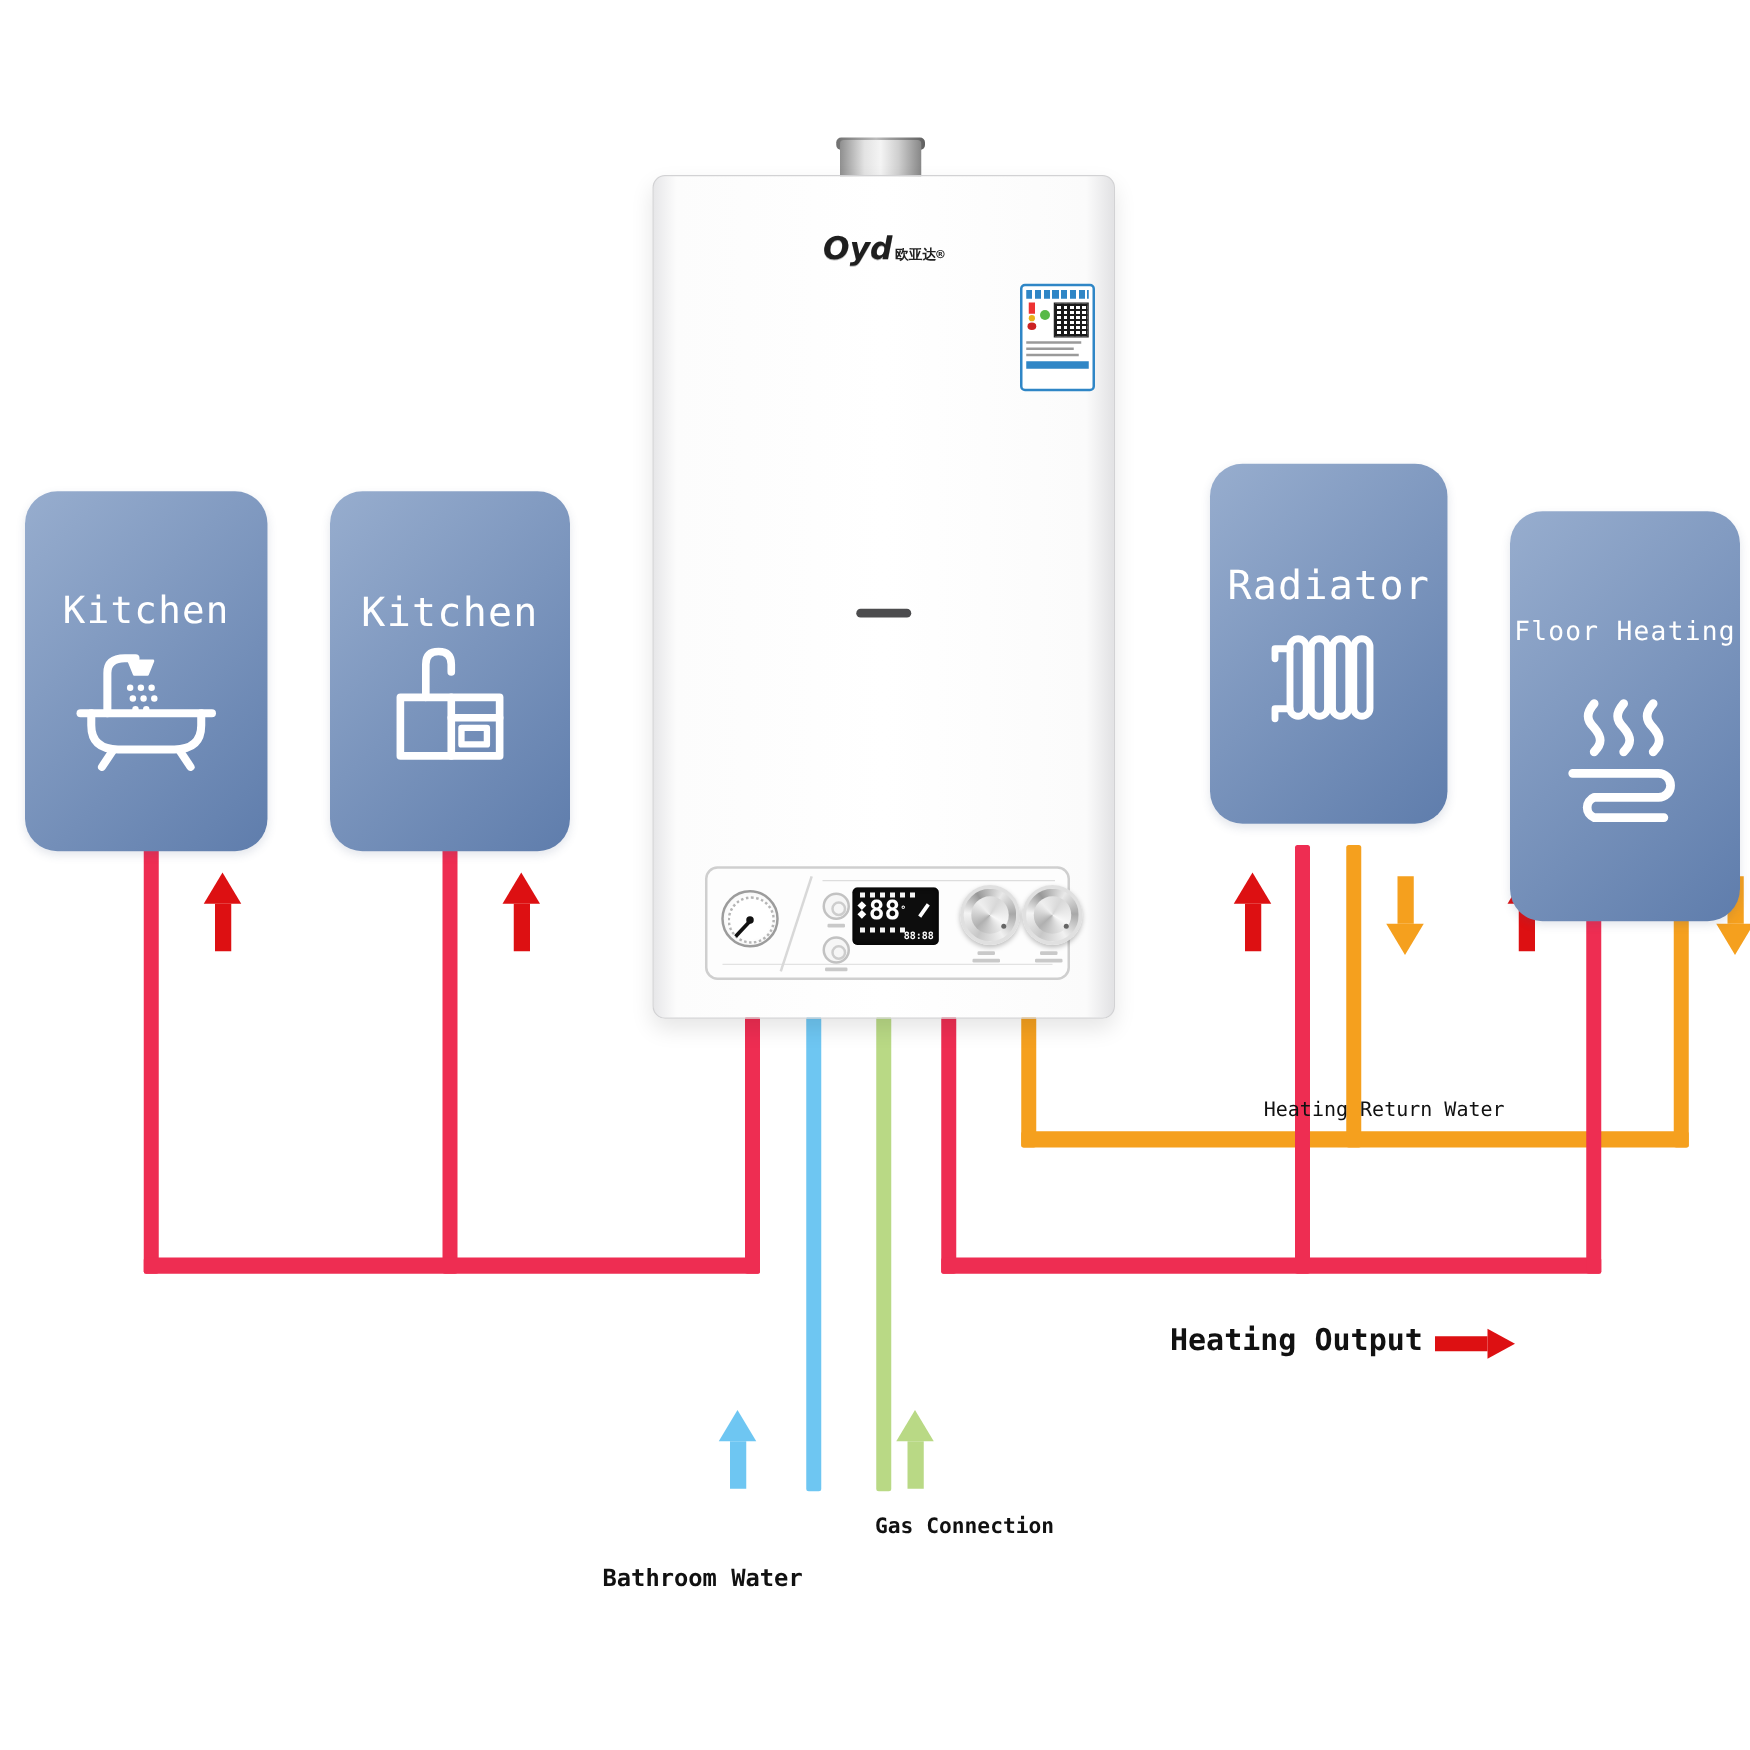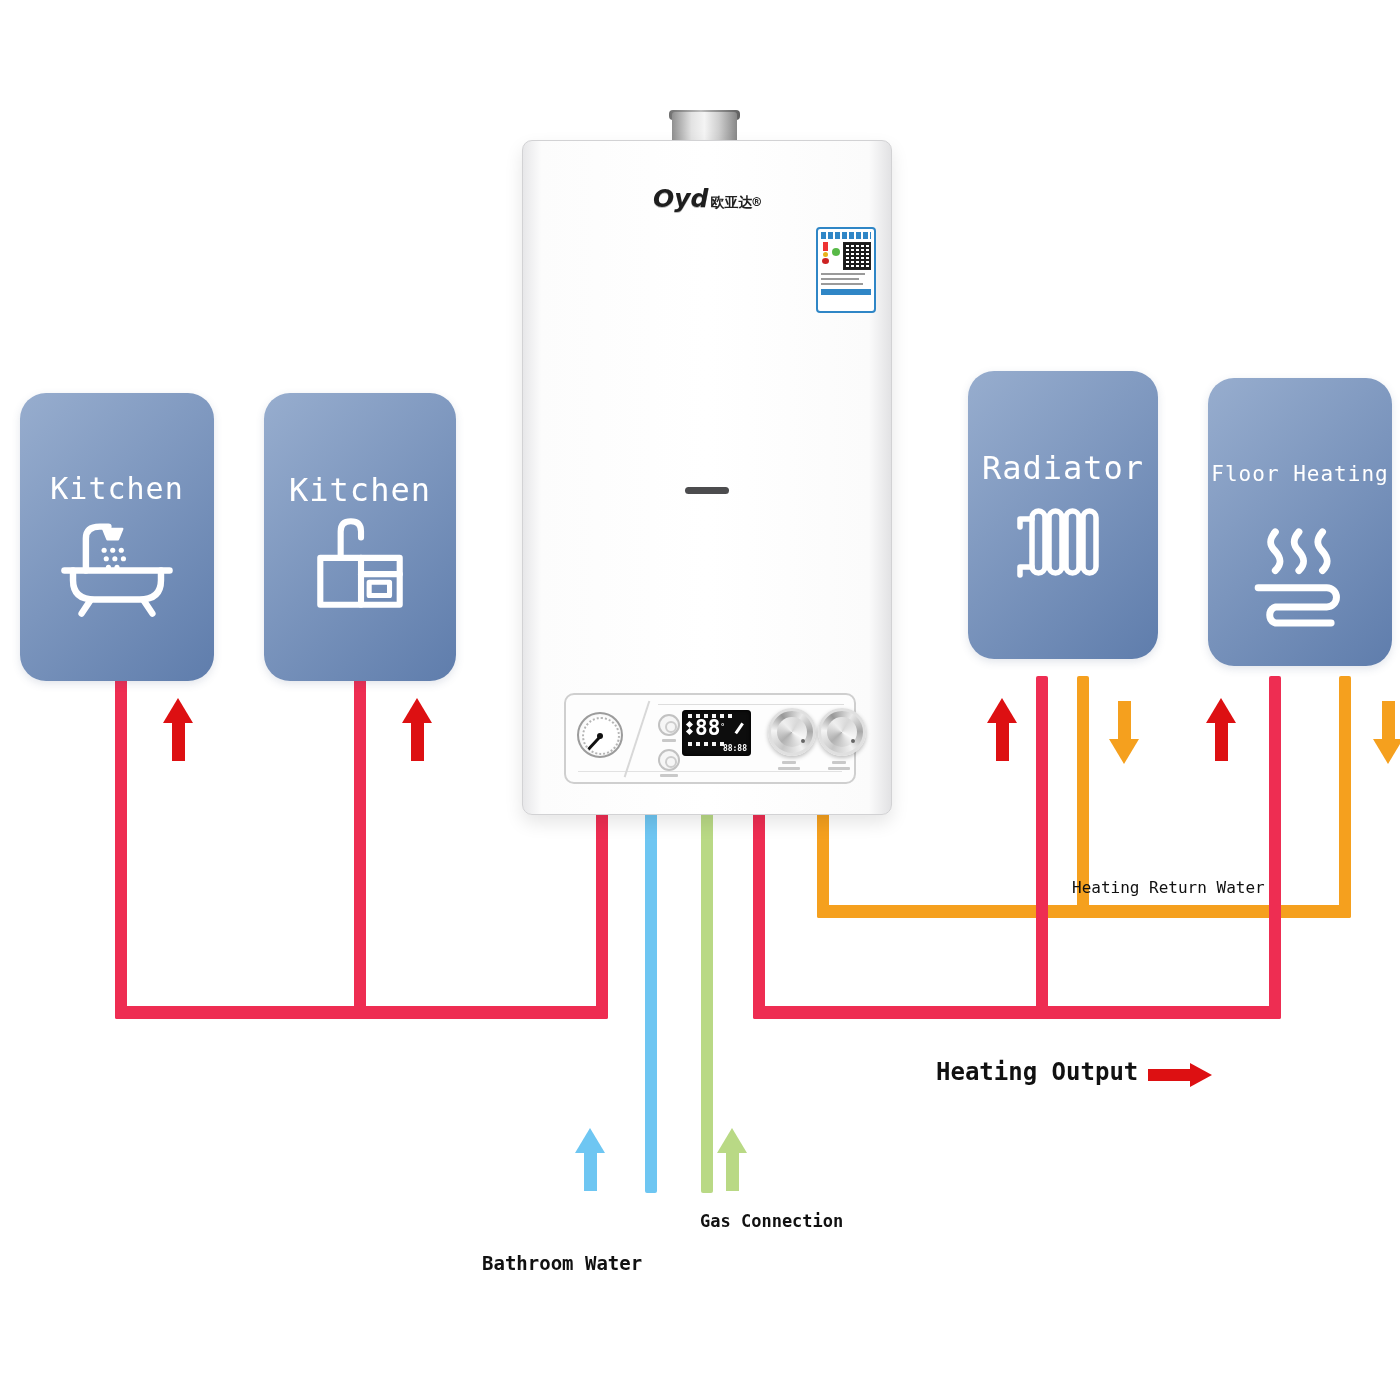--- a/index.html
+++ b/index.html
@@ -28,21 +28,21 @@
   #flue{position:absolute;left:672px;top:112px;width:65px;height:34px;z-index:1;
         background:linear-gradient(90deg,#8f8f8f,#e3e3e3 30%,#f4f4f4 50%,#cfcfcf 72%,#878787);border-radius:3px;}
   #flue-rim{position:absolute;left:669px;top:110px;width:71px;height:10px;border-radius:4px;
         background:linear-gradient(90deg,#6f6f6f,#bdbdbd 45%,#9e9e9e 60%,#5f5f5f);}
   #boiler{position:absolute;left:522px;top:140px;width:368px;height:673px;z-index:2;
         background:linear-gradient(90deg,#e7e7e9 0%,#fcfcfc 5%,#ffffff 50%,#fbfbfb 94%,#e2e2e4 100%);
         border:1px solid #d2d2d4;border-radius:10px;box-shadow:0 8px 18px rgba(0,0,0,.10);}
   #logo{position:absolute;left:0;top:43px;width:100%;display:flex;justify-content:center;align-items:baseline;gap:2px;}
   #logo .brand{font-family:"DejaVu Sans",sans-serif;font-style:italic;font-weight:800;font-size:25px;color:#1e1e1e;
         text-shadow:0 1px 0 #bbb;}
-  #logo .brand-cn{font-size:14px;color:#222;font-weight:bold;letter-spacing:0px;}
+  #logo .brand-cn{font-size:11px;color:#222;font-weight:bold;letter-spacing:0px;}
   #vent-dash{position:absolute;left:162px;top:346px;width:44px;height:7px;background:#4c4c4e;border-radius:4px;}
   
   #elabel{position:absolute;left:293px;top:86px;width:60px;height:86px;background:#fff;
         border:2px solid #2f86c6;border-radius:4px;padding:3px 3px;box-sizing:border-box;}
   #elabel .etitle{height:7px;margin-bottom:3px;background:repeating-linear-gradient(90deg,#2f86c6 0 5px,#fff 5px 7px);}
   #elabel .emid{display:flex;gap:2px;align-items:flex-start;}
   #elabel .thermo{width:9px;height:24px;display:flex;flex-direction:column;align-items:center;gap:1px;}
   #elabel .thermo .t1{width:5px;height:9px;background:#e33;}
   #elabel .thermo .t2{width:5px;height:5px;background:#e8b11a;border-radius:50%;}
   #elabel .thermo .t3{width:7px;height:6px;background:#c22;border-radius:50%;}
@@ -81,21 +81,21 @@
   #lcd .time{position:absolute;right:4px;bottom:3px;font-size:8px;font-weight:bold;}
   
   .knob{position:absolute;width:48px;height:48px;border-radius:50%;box-sizing:border-box;
         background:conic-gradient(from 210deg,#c7c7c7,#f4f4f4 18%,#989898 33%,#e9e9e9 50%,#a8a8a8 66%,#f1f1f1 83%,#c7c7c7);
         border:3px solid #e0e0e0;box-shadow:0 2px 4px rgba(0,0,0,.25);}
   .knob .cap{position:absolute;left:6px;top:6px;width:30px;height:30px;border-radius:50%;
         background:conic-gradient(from 30deg,#d8d8d8,#f8f8f8 25%,#b0b0b0 55%,#efefef 80%,#d8d8d8);}
   .knob .mark{position:absolute;left:30px;top:28px;width:4px;height:4px;border-radius:50%;background:#666;}
   
   .flow-label{position:absolute;color:#111;white-space:nowrap;z-index:5;}
-  #lbl-return{font-size:16px;top:878px;left:1072px;}
+  #lbl-return{font-size:16px;top:878px;left:1011px;}
   #lbl-output{font-size:24px;font-weight:bold;top:1058px;left:936px;}
   #lbl-bathwater{font-size:19px;font-weight:bold;top:1211px;left:482px;margin-top:41px;}
   #lbl-gas{font-size:17px;font-weight:bold;top:1211px;left:700px;}
   svg.cicon{display:block;}
 </style>
 </head>
 <body>
 
 <div id="canvas">
 
@@ -281,21 +281,21 @@
     <svg class="cicon" width="110" height="110" viewBox="0 0 110 110" fill="none" stroke="#fff" stroke-width="5.5" stroke-linecap="round" stroke-linejoin="round">
       <path d="M24 32 H12 v8"></path>
       <path d="M24 80 H12 v8"></path>
       <rect x="24" y="24" width="13" height="62" rx="6.5"></rect>
       <rect x="41" y="24" width="13" height="62" rx="6.5"></rect>
       <rect x="58" y="24" width="13" height="62" rx="6.5"></rect>
       <rect x="75" y="24" width="13" height="62" rx="6.5"></rect>
     </svg>
   </div>
 
-  <div class="card" style="left:1208px;top:378px;width:184px;height:288px;gap:33px;">
+  <div class="card" style="left:1208px;top:409px;width:184px;height:328px;gap:33px;">
     <div class="label" style="font-size:21px;margin-top:84px;">Floor Heating</div>
     <svg class="cicon" width="118" height="118" viewBox="0 0 110 110" fill="none" stroke="#fff" stroke-width="6.5" stroke-linecap="round" stroke-linejoin="round">
       <path d="M32 12 c-6 7 -6 12 0 18 c6 7 6 12 0 18"></path>
       <path d="M54 12 c-6 7 -6 12 0 18 c6 7 6 12 0 18"></path>
       <path d="M76 12 c-6 7 -6 12 0 18 c6 7 6 12 0 18"></path>
       <path d="M16 64 H80 a9 9 0 0 1 0 18 H32 a8 8 0 0 0 0 15 H84"></path>
     </svg>
   </div>
 
   <div class="flow-label" id="lbl-return">Heating Return Water</div>

